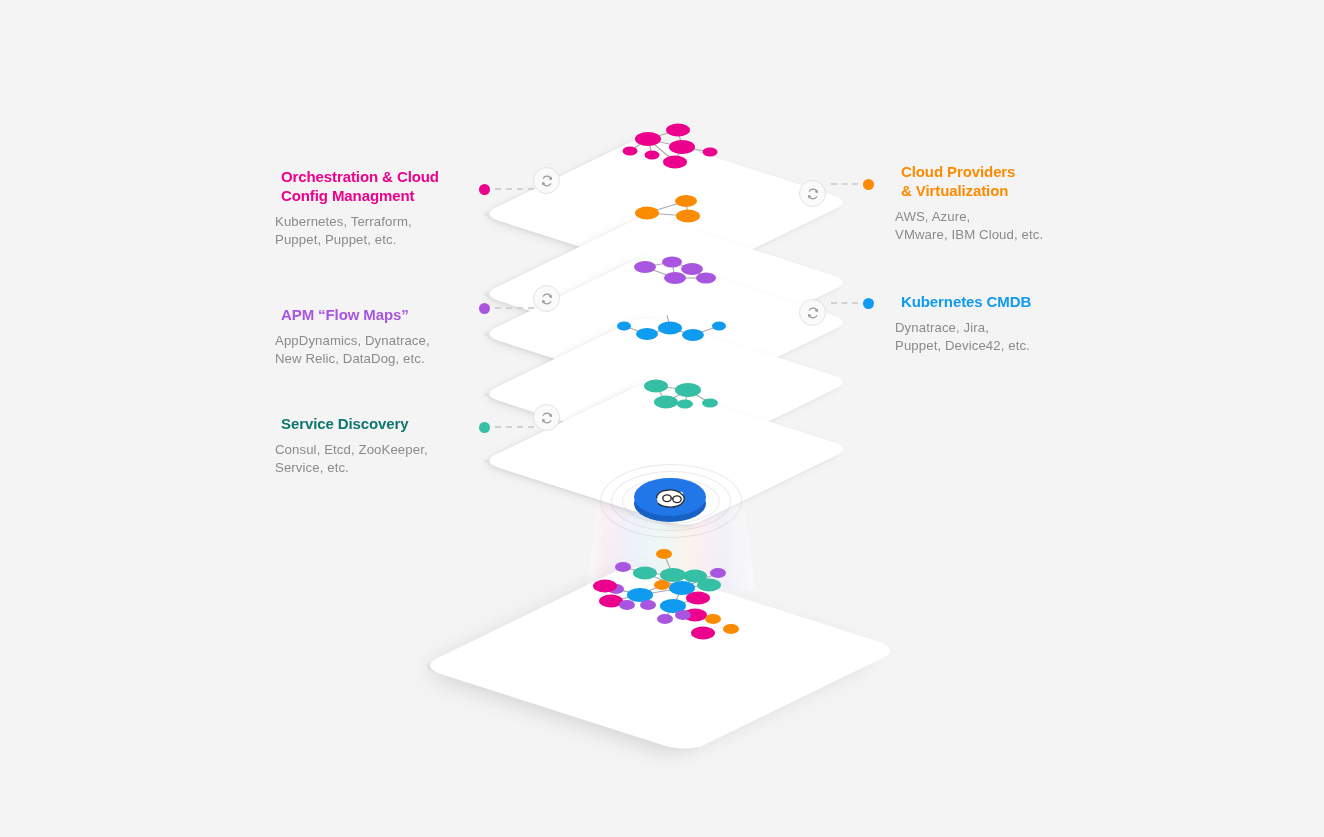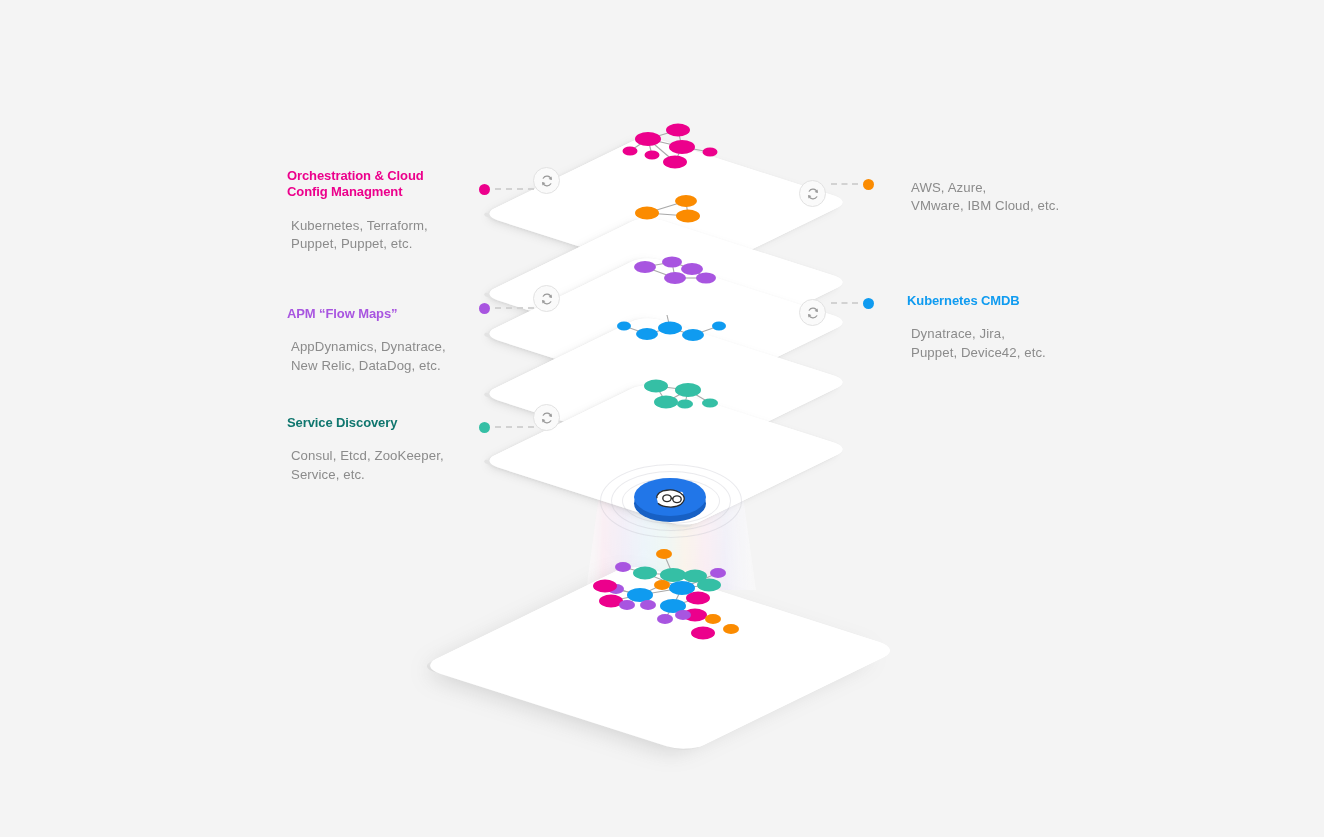--- a/index.html
+++ b/index.html
@@ -10,25 +10,25 @@
     overflow:hidden;
     position:relative;
   }
   .stage{position:absolute;inset:0;}
 
   
   .label-block{position:absolute;}
   .label-block.left{text-align:left;width:230px;}
   .label-block.right{text-align:left;width:230px;}
   .lb-title{
-    font-size:13px;font-weight:bold;line-height:1.26;
-    letter-spacing:-0.1px;margin:0 0 7px 12px;
+    font-size:15px;font-weight:bold;line-height:1.26;
+    letter-spacing:-0.1px;margin:0 0 7px 6px;
   }
   .lb-sub{
-    font-size:13.2px;color:#8b8b8b;line-height:1.38;margin:16px;
+    font-size:13.2px;color:#8b8b8b;line-height:1.38;margin:0;
     letter-spacing:0.1px;
   }
 
   
   .conn{position:absolute;height:12px;display:flex;align-items:center;}
   .conn .dot{width:11px;height:11px;border-radius:50%;flex:0 0 auto;}
   .conn .dash{
     flex:1 1 auto;height:0;border-top:2px dashed #d2d2d2;margin:0 5px;
   }
   .sync-icon{
@@ -367,20 +367,24 @@
       <path d="M3 8.8 A4.3 4.3 0 0 0 10.8 9.8" fill="none" stroke="#9a9a9a" stroke-width="1.2" stroke-linecap="round"></path>
       <polygon points="11.6,2.4 11.9,5.9 8.6,5.0" fill="#9a9a9a"></polygon>
       <polygon points="2.4,11.6 2.1,8.1 5.4,9.0" fill="#9a9a9a"></polygon>
     </svg>
   </div>
   <div class="conn" style="left:826px;top:178px;width:48px;flex-direction:row-reverse;">
     <span class="dot" style="background:#fb8b00;"></span>
     <span class="dash"></span>
   </div>
   <div class="label-block right" style="left:895px;top:163px;">
+    <div class="lb-title" style="color:#fb8b00;">
+      <span>Cloud Providers</span><br>
+      <span>&amp; Virtualization</span>
+    </div>
     <div class="lb-sub">
       <span>AWS, Azure,</span><br>
       <span>VMware, IBM Cloud, etc.</span>
     </div>
   </div>
 
   <div class="sync-icon" style="left:799px;top:299px;">
     <svg width="14" height="14" viewBox="0 0 14 14">
       <path d="M11 5.2 A4.3 4.3 0 0 0 3.2 4.2" fill="none" stroke="#9a9a9a" stroke-width="1.2" stroke-linecap="round"></path>
       <path d="M3 8.8 A4.3 4.3 0 0 0 10.8 9.8" fill="none" stroke="#9a9a9a" stroke-width="1.2" stroke-linecap="round"></path>

